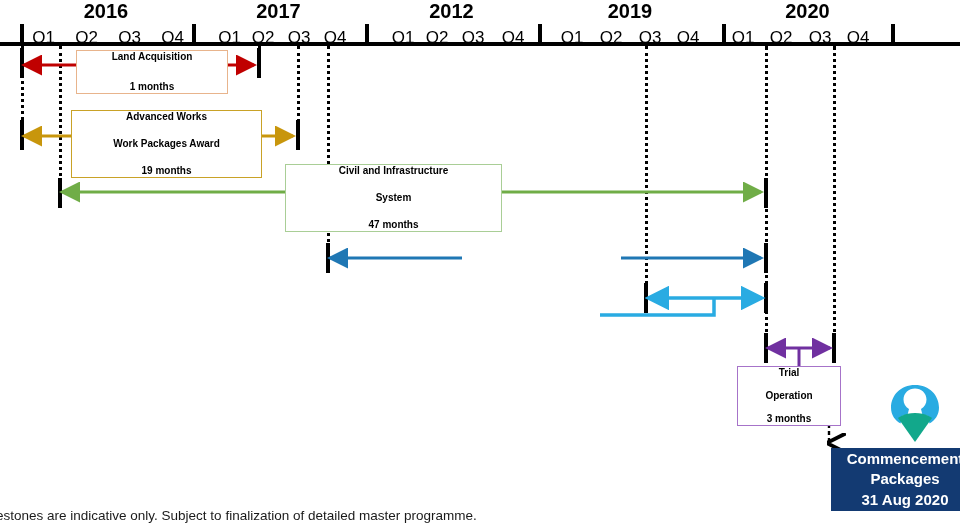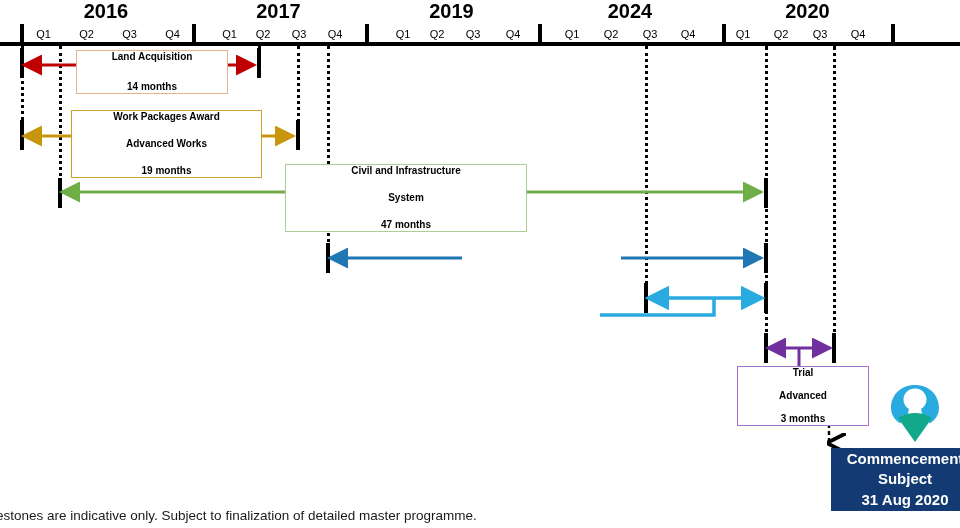--- a/index.html
+++ b/index.html
@@ -16,21 +16,21 @@
   .year-label{
     position:absolute;
     font-weight:bold;
     font-size:20px;
     color:#000;
     text-align:center;
     white-space:nowrap;
   }
   .q-label{
     position:absolute;
-    font-size:11px;
+    font-size:17px;
     color:#000;
     text-align:center;
     white-space:nowrap;
   }
   .axis-line{
     position:absolute;
     background:#000;
   }
   .major-tick{
     position:absolute;
@@ -103,22 +103,22 @@
 </style>
 </head>
 <body>
 
 <div id="chart">
 
   <div>
 
     <div class="year-label" style="left:20px;top:0px;width:172px;">2016</div>
     <div class="year-label" style="left:192px;top:0px;width:173px;">2017</div>
-    <div class="year-label" style="left:365px;top:0px;width:173px;">2019</div>
-    <div class="year-label" style="left:538px;top:0px;width:184px;">2024</div>
+    <div class="year-label" style="left:365px;top:0px;width:173px;">2012</div>
+    <div class="year-label" style="left:538px;top:0px;width:184px;">2019</div>
     <div class="year-label" style="left:722px;top:0px;width:171px;">2020</div>
 
     <div class="q-label" style="left:22px;top:28px;width:43px;">Q1</div>
     <div class="q-label" style="left:65px;top:28px;width:43px;">Q2</div>
     <div class="q-label" style="left:108px;top:28px;width:43px;">Q3</div>
     <div class="q-label" style="left:151px;top:28px;width:43px;">Q4</div>
 
     <div class="q-label" style="left:208px;top:28px;width:43px;">Q1</div>
     <div class="q-label" style="left:245px;top:28px;width:36px;">Q2</div>
     <div class="q-label" style="left:281px;top:28px;width:36px;">Q3</div>
@@ -230,46 +230,46 @@
     <polyline points="714,298 714,315 600,315" fill="none" stroke="#29ABE2" stroke-width="3.5"></polyline>
 
     <line x1="768" y1="348" x2="830" y2="348" stroke="#7030A0" stroke-width="3" marker-start="url(#aPurL)" marker-end="url(#aPur)"></line>
     <line x1="799" y1="348" x2="799" y2="368" stroke="#7030A0" stroke-width="3"></line>
 
     <line x1="829" y1="424" x2="829" y2="443" stroke="#000" stroke-width="2.4" stroke-dasharray="4,3" marker-end="url(#aBlk)"></line>
   </svg>
 
   <div class="taskbox" style="left:76px;top:50px;width:152px;height:44px;border-color:#E8B48C;">
     <span class="ln">Land Acquisition</span>
-    <span class="ln">14 months</span>
+    <span class="ln">1 months</span>
   </div>
 
   <div class="taskbox" style="left:71px;top:110px;width:191px;height:68px;border-color:#C9A227;">
+    <span class="ln">Advanced Works</span>
     <span class="ln">Work Packages Award</span>
-    <span class="ln">Advanced Works</span>
     <span class="ln">19 months</span>
   </div>
 
-  <div class="taskbox" style="left:285px;top:164px;width:242px;height:68px;border-color:#A9CE96;">
+  <div class="taskbox" style="left:285px;top:164px;width:217px;height:68px;border-color:#A9CE96;">
     <span class="ln">Civil and Infrastructure</span>
     <span class="ln">System</span>
     <span class="ln">47 months</span>
   </div>
 
 
 
-  <div class="taskbox" style="left:737px;top:366px;width:132px;height:60px;border-color:#A673C9;">
+  <div class="taskbox" style="left:737px;top:366px;width:104px;height:60px;border-color:#A673C9;">
     <span class="ln">Trial</span>
-    <span class="ln">Advanced</span>
+    <span class="ln">Operation</span>
     <span class="ln">3 months</span>
   </div>
 
   <div class="banner" style="left:831px;top:448px;width:148px;height:63px;">
     <span class="ln">Commencement</span>
-    <span class="ln">Subject</span>
+    <span class="ln">Packages</span>
     <span class="ln">31 Aug 2020</span>
   </div>
 
   <div class="logo" style="left:884px;top:382px;width:62px;height:62px;">
     <svg width="62" height="62" viewBox="0 0 62 62">
       <path d="M31 3 C16.5 3 7 13.5 7 25.5 C7 33 11 38.5 16.5 41.5 L19 33 L23 35 L25 27 C21.5 25 19.5 21.5 19.5 17.5 C19.5 11 24.8 6.5 31 6.5 C37.2 6.5 42.5 11 42.5 17.5 C42.5 21.5 40.5 25 37 27 L39 35 L43 33 L45.5 41.5 C51 38.5 55 33 55 25.5 C55 13.5 45.5 3 31 3 Z" fill="#29ABE2"></path>
       <path d="M14 36 C14 36 20 31 31 31 C42 31 48 36 48 36 L31 60 Z" fill="#12A88B"></path>
     </svg>
   </div>
 

